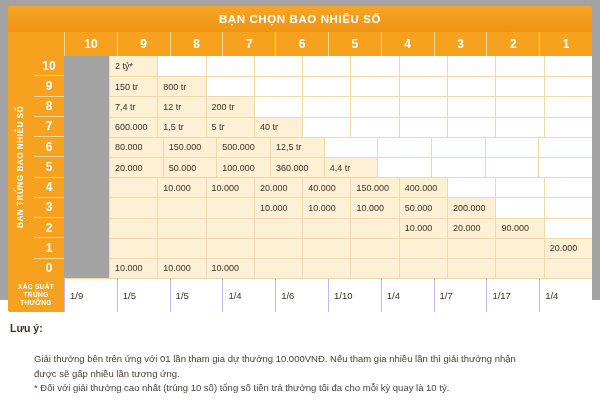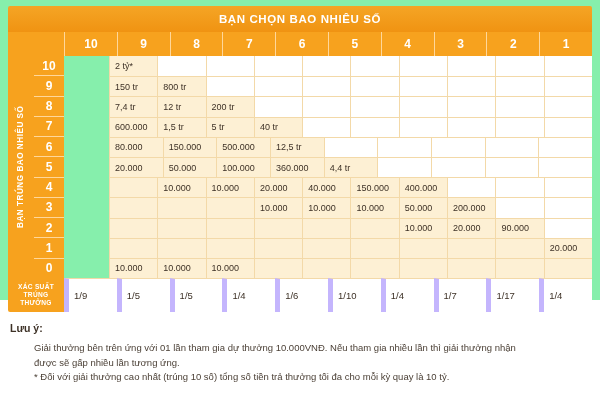--- a/index.html
+++ b/index.html
@@ -5,21 +5,21 @@
   * { box-sizing: border-box; margin: 0; padding: 0; }
   html, body {
     width: 600px; height: 400px;
     font-family: "Liberation Sans", sans-serif;
     background: #ffffff;
     overflow: hidden;
   }
   .sheet {
     width: 600px; height: 300px;
     position: relative;
-    background: #86efac;
+    background: #a3a3a3;
   }
 
   
   .hdr-title {
     position: absolute;
     left: 8px; top: 6px;
     width: 584px; height: 26px;
     background: linear-gradient(180deg,#f5a525 0%, #f09312 100%);
     color: #ffffff;
     font-size: 11.5px;
@@ -134,35 +134,35 @@
     border-radius: 0 0 0 2px;
     padding: 0 2px;
   }
   .prob-cell {
     flex: 1 1 0;
     display: flex; align-items: center;
     padding-left: 5px;
     font-size: 9.5px;
     color: #3d3126;
     background: #ffffff;
-    border-left: 5px solid #c4b5fd;
+    border-left: 1px solid #c4b5fd;
     border-top: 1px solid #f3d9a8;
   }
 
   
   .notes {
     position: absolute;
     left: 10px; top: 322px;
     width: 580px;
   }
   .notes-title {
     font-size: 10.5px;
     font-weight: bold;
     color: #3d3126;
-    margin-bottom: 7px;
+    margin-bottom: 18px;
   }
   .notes-line {
     font-size: 9.5px;
     color: #4a3f35;
     line-height: 1.55;
     margin-left: 24px;
   }
 </style>
 </head>
 <body>

